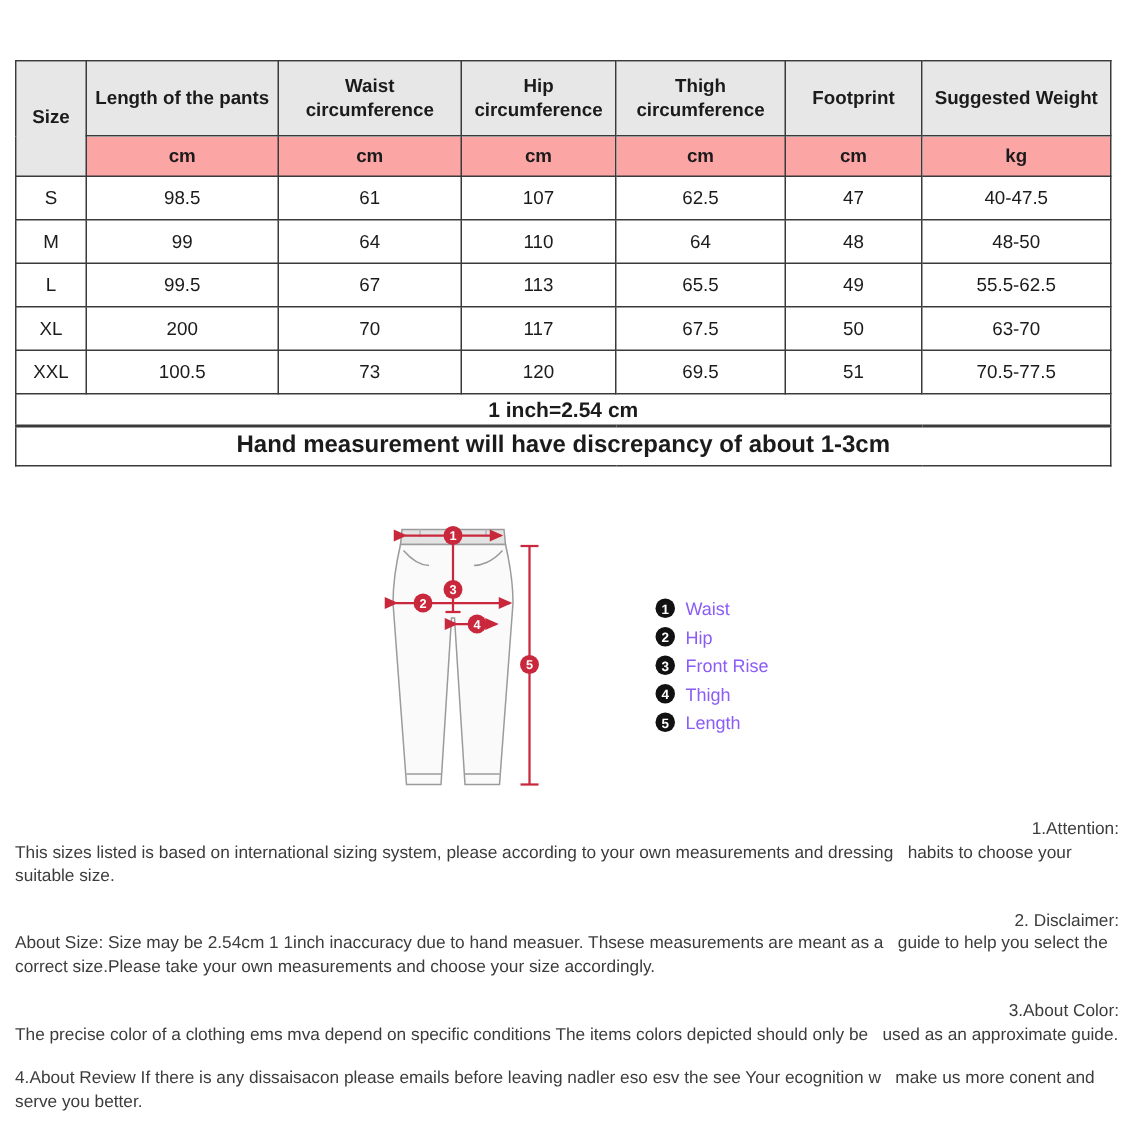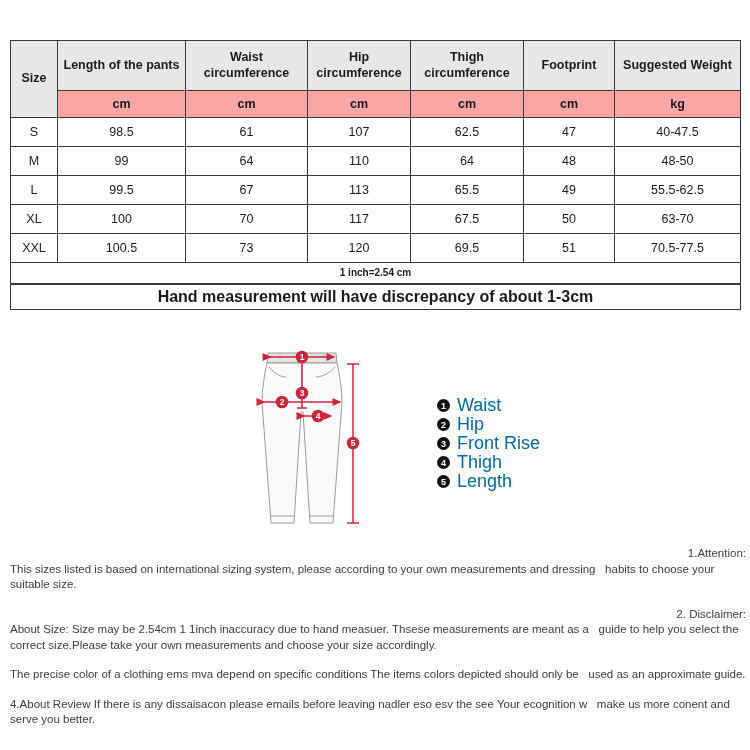--- a/index.html
+++ b/index.html
@@ -27,37 +27,37 @@
     padding: 2px 3px;
     overflow: hidden;
   }
   tr.hdr-row { height: 50px; }
   tr.hdr-row th { background: #e7e7e7; font-weight: bold; line-height: 1.25; }
   tr.unit-row { height: 27px; }
   tr.unit-row th { background: #fca5a5; font-weight: bold; }
   tr.data-row { height: 29px; }
   tr.data-row th { font-weight: normal; background: #fff; }
   tr.note-row-1 { height: 21px; }
-  tr.note-row-1 td { font-weight: bold; font-size: 10px; }
+  tr.note-row-1 td { font-weight: bold; font-size: 14px; }
   tr.note-row-2 { height: 26px; }
   tr.note-row-2 td { font-weight: bold; font-size: 16px; border-top-width: 2.4px; }
   
   .pants-svg { position: absolute; left: 256px; top: 346px; }
   .legend {
     position: absolute; left: 437px; top: 399px;
   }
   .legend-item { display: flex; align-items: center; margin-bottom: 6px; height: 13px; }
   .legend-badge {
     width: 13px; height: 13px; border-radius: 50%;
     background: #111111; color: #ffffff;
     font-size: 9px; font-weight: bold;
     display: flex; align-items: center; justify-content: center;
     flex: 0 0 13px;
   }
-  .legend-label { margin-left: 7px; font-size: 18px; color: #0369a1; }
+  .legend-label { margin-left: 7px; font-size: 12px; color: #8b5cf6; }
   
   .notes {
     position: absolute; left: 10px; top: 546px; width: 736px;
     font-size: 11.5px; line-height: 15.5px; color: #3c3c3c;
   }
   .note-block { margin-bottom: 14px; }
   .note-heading { white-space: pre-wrap; text-align: right; }
   .note-body { white-space: pre-wrap; }
 </style>
 </head>
@@ -116,21 +116,21 @@
         <th>L</th>
         <td>99.5</td>
         <td>67</td>
         <td>113</td>
         <td>65.5</td>
         <td>49</td>
         <td>55.5-62.5</td>
       </tr>
       <tr class="data-row">
         <th>XL</th>
-        <td>100</td>
+        <td>200</td>
         <td>70</td>
         <td>117</td>
         <td>67.5</td>
         <td>50</td>
         <td>63-70</td>
       </tr>
       <tr class="data-row">
         <th>XXL</th>
         <td>100.5</td>
         <td>73</td>
@@ -217,18 +217,19 @@
 <div class="notes">
   <div class="note-block">
     <div class="note-heading">1.Attention:</div>
     <div class="note-body">This sizes listed is based on international sizing system, please according to your own measurements and dressing   habits to choose your suitable size.</div>
   </div>
   <div class="note-block">
     <div class="note-heading">2. Disclaimer:</div>
     <div class="note-body">About Size: Size may be 2.54cm 1 1inch inaccuracy due to hand measuer. Thsese measurements are meant as a   guide to help you select the correct size.Please take your own measurements and choose your size accordingly.</div>
   </div>
   <div class="note-block">
+    <div class="note-heading">3.About Color:</div>
     <div class="note-body">The precise color of a clothing ems mva depend on specific conditions The items colors depicted should only be   used as an approximate guide.</div>
   </div>
   <div class="note-block">
     <div class="note-body">4.About Review If there is any dissaisacon please emails before leaving nadler eso esv the see Your ecognition w   make us more conent and serve you better.</div>
   </div>
 </div>
 
 </body></html>

